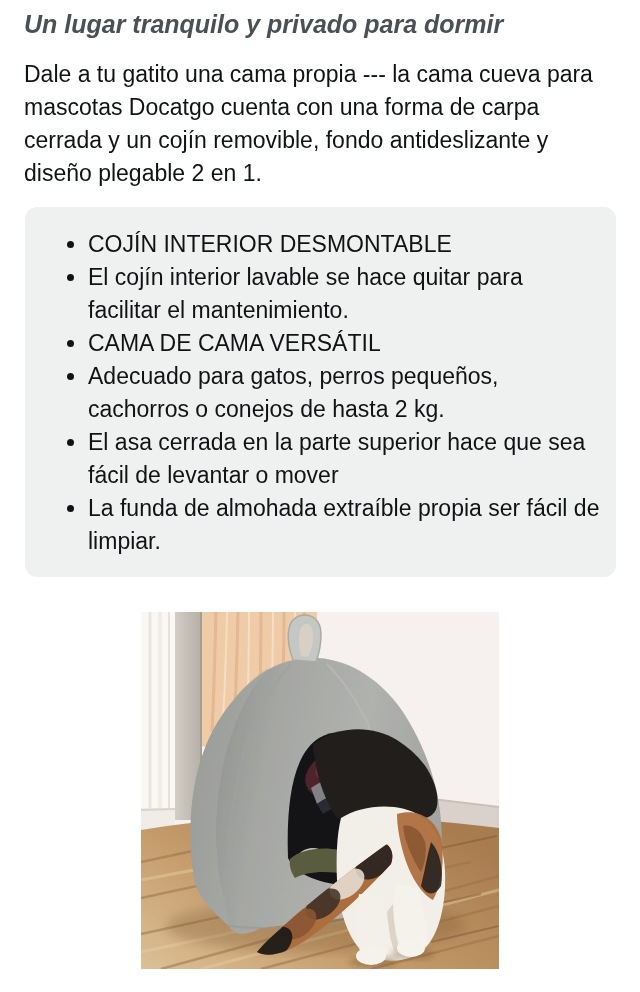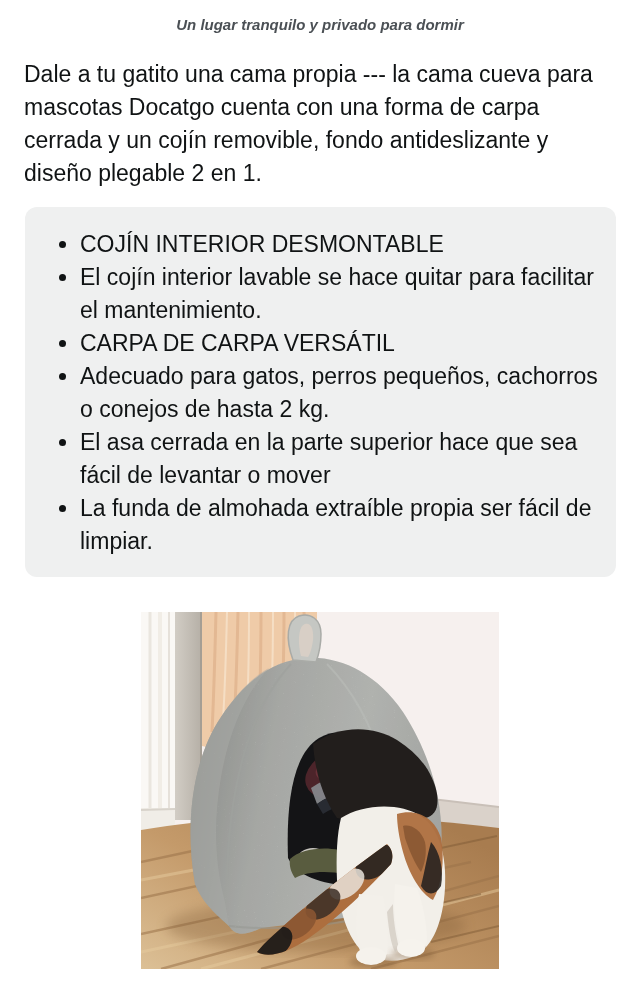--- a/index.html
+++ b/index.html
@@ -4,35 +4,34 @@
 <style>
   html,body{margin:0;padding:0;}
   body{
     width:640px;height:992px;overflow:hidden;
     background:var(--t-page_bg,#ffffff);
     font-family:"Liberation Sans",sans-serif;
     -webkit-font-smoothing:antialiased;
   }
   .heading{
     margin:12px 24px 0;
-    font-size:15px;line-height:25px;
+    font-size:25px;line-height:25px;
     font-weight:700;font-style:italic;
     color:var(--t-heading_color,#4b5055);
-    text-align:center;
   }
   .desc{
     margin:21px 24px 0;
     font-size:23px;line-height:33px;
     color:var(--t-text_color,#101314);
   }
   .features-box{
     margin:17px 24px 0 25px;
     background:var(--t-box_bg,#eff0f0);
     border-radius:12px;
-    padding:21px 16px 19px 0;
+    padding:21px 16px 19px 8px;
   }
   .features-box ul{
     margin:0;padding:0 0 0 55px;
     list-style:disc outside;
   }
   .features-box li{
     font-size:23px;line-height:33px;
     color:var(--t-text_color,#101314);
   }
   .photo{
@@ -50,21 +49,21 @@
 
   <p class="desc">Dale a tu gatito una cama propia --- la cama cueva para mascotas Docatgo cuenta con una forma de carpa cerrada y un cojín removible, fondo antideslizante y diseño plegable 2 en 1.</p>
 
   <section class="features-box">
     <ul>
 
         <li>COJÍN INTERIOR DESMONTABLE</li>
 
         <li>El cojín interior lavable se hace quitar para facilitar el mantenimiento.</li>
 
-        <li>CARPA DE CARPA VERSÁTIL</li>
+        <li>CAMA DE CAMA VERSÁTIL</li>
 
         <li>Adecuado para gatos, perros pequeños, cachorros o conejos de hasta 2 kg.</li>
 
         <li>El asa cerrada en la parte superior hace que sea fácil de levantar o mover</li>
 
         <li>La funda de almohada extraíble propia ser fácil de limpiar.</li>
       </ul>
   </section>
 
   <figure class="photo">

